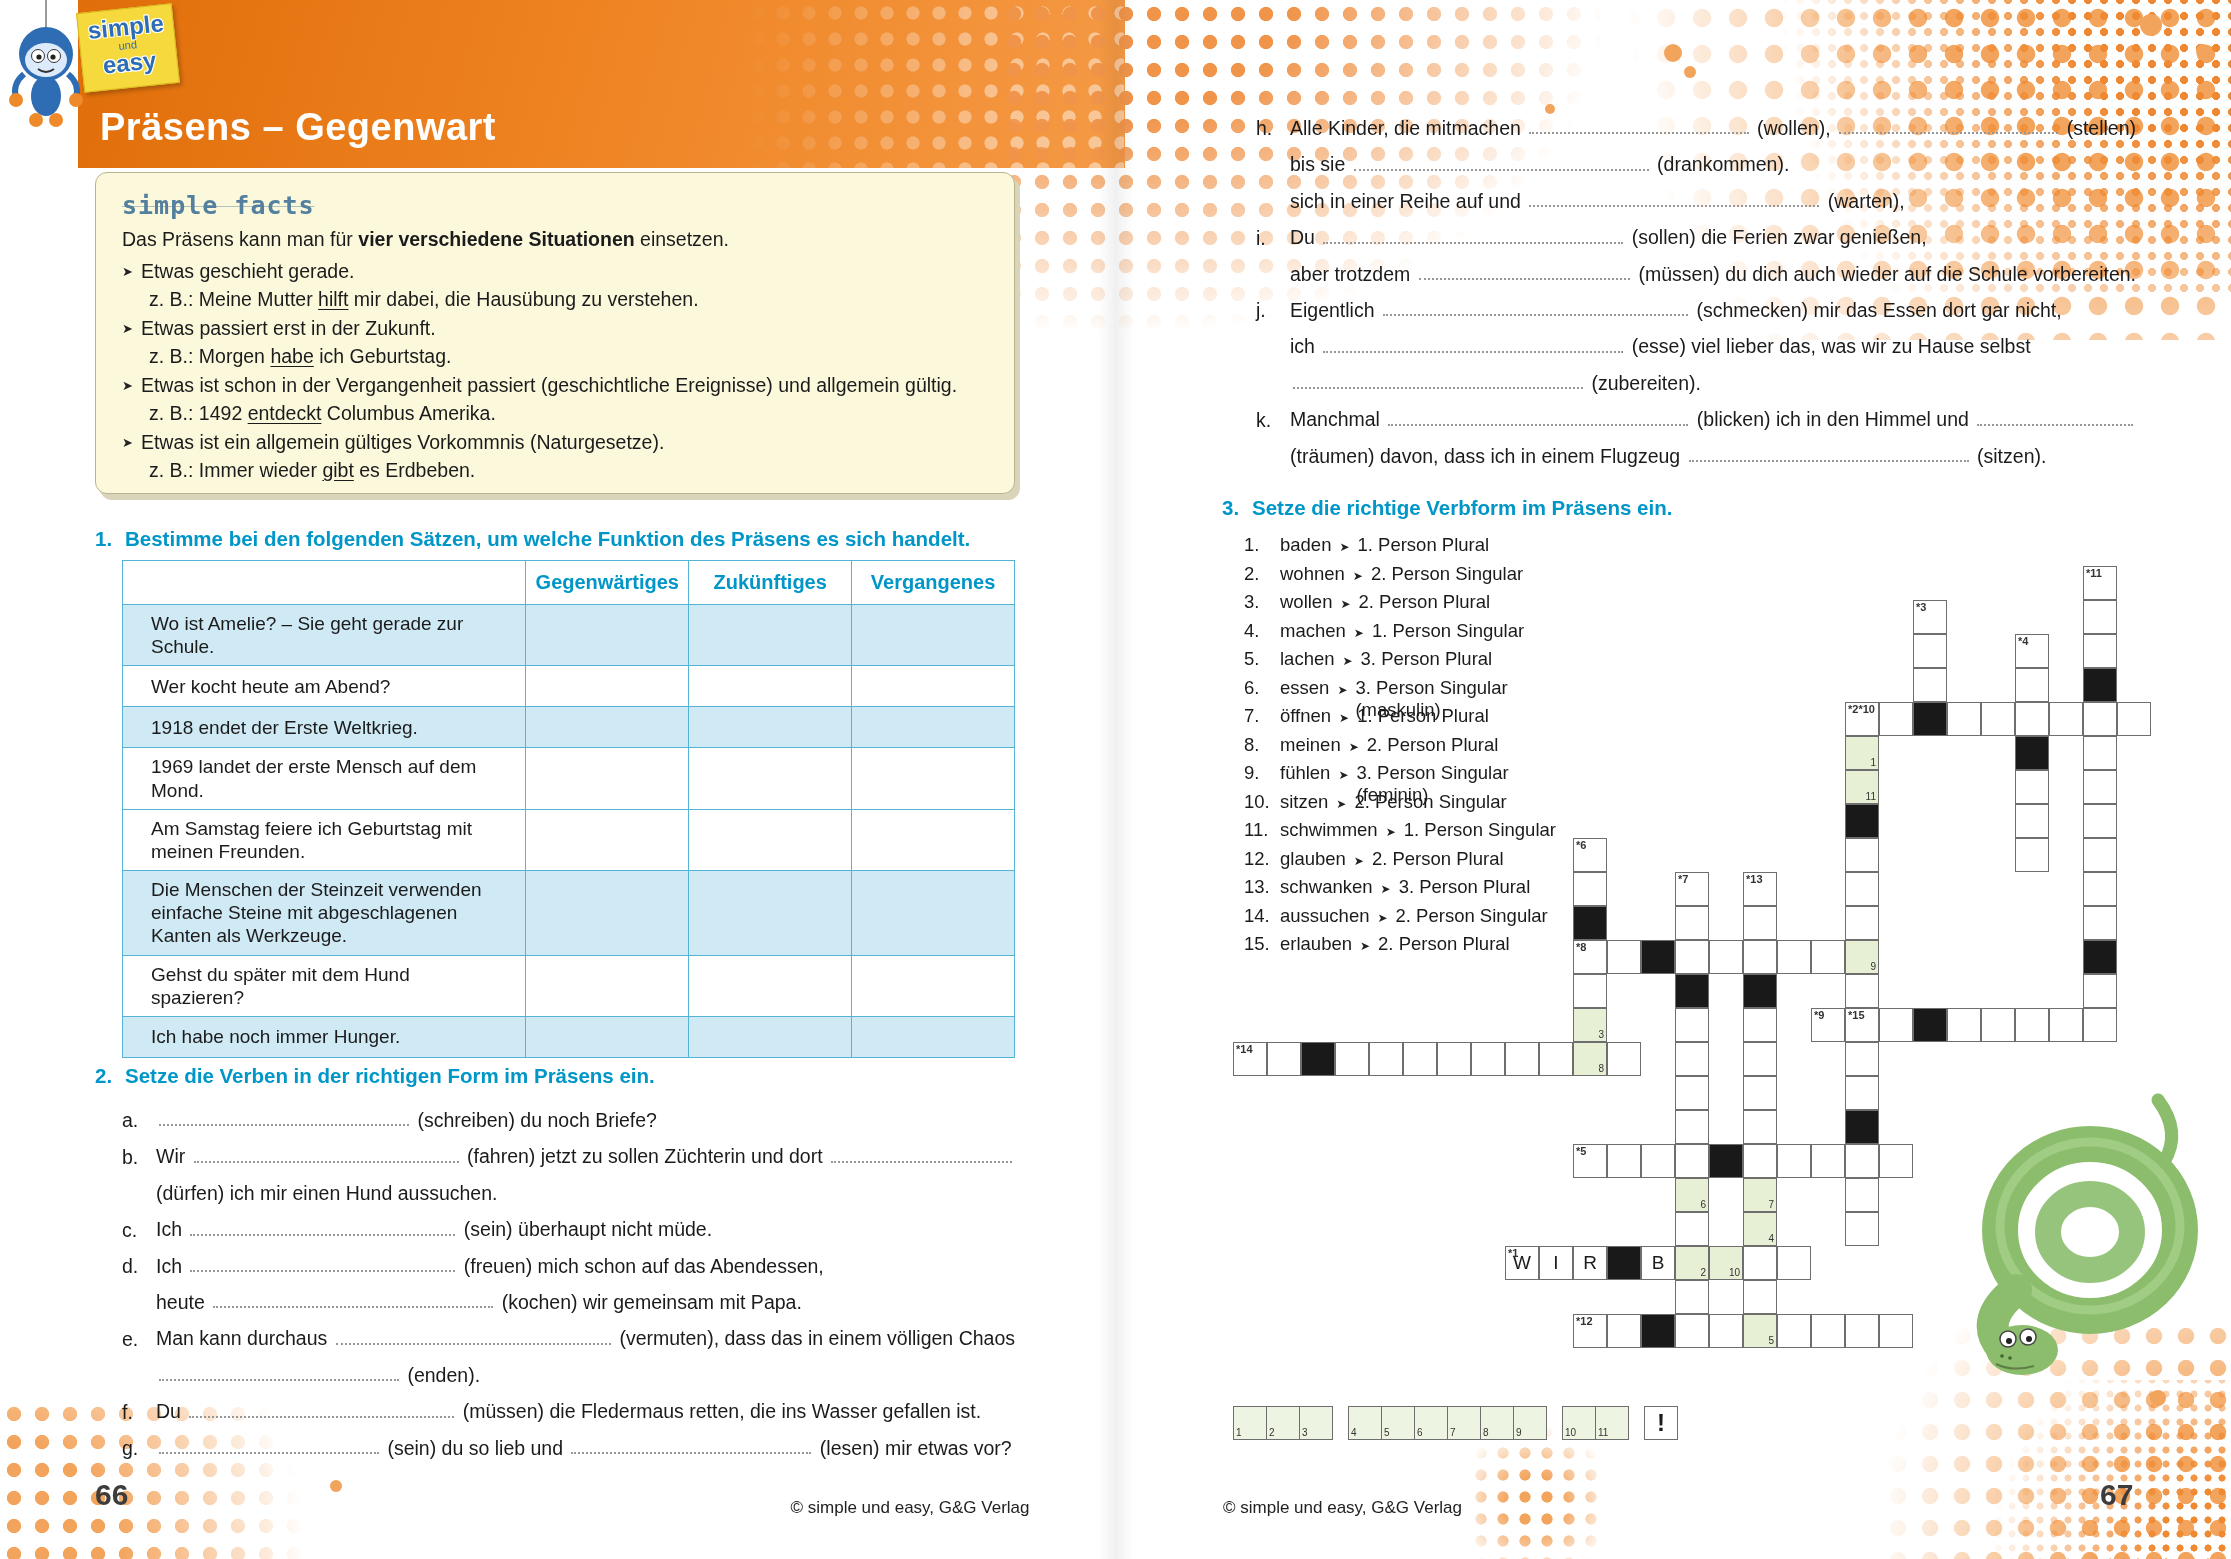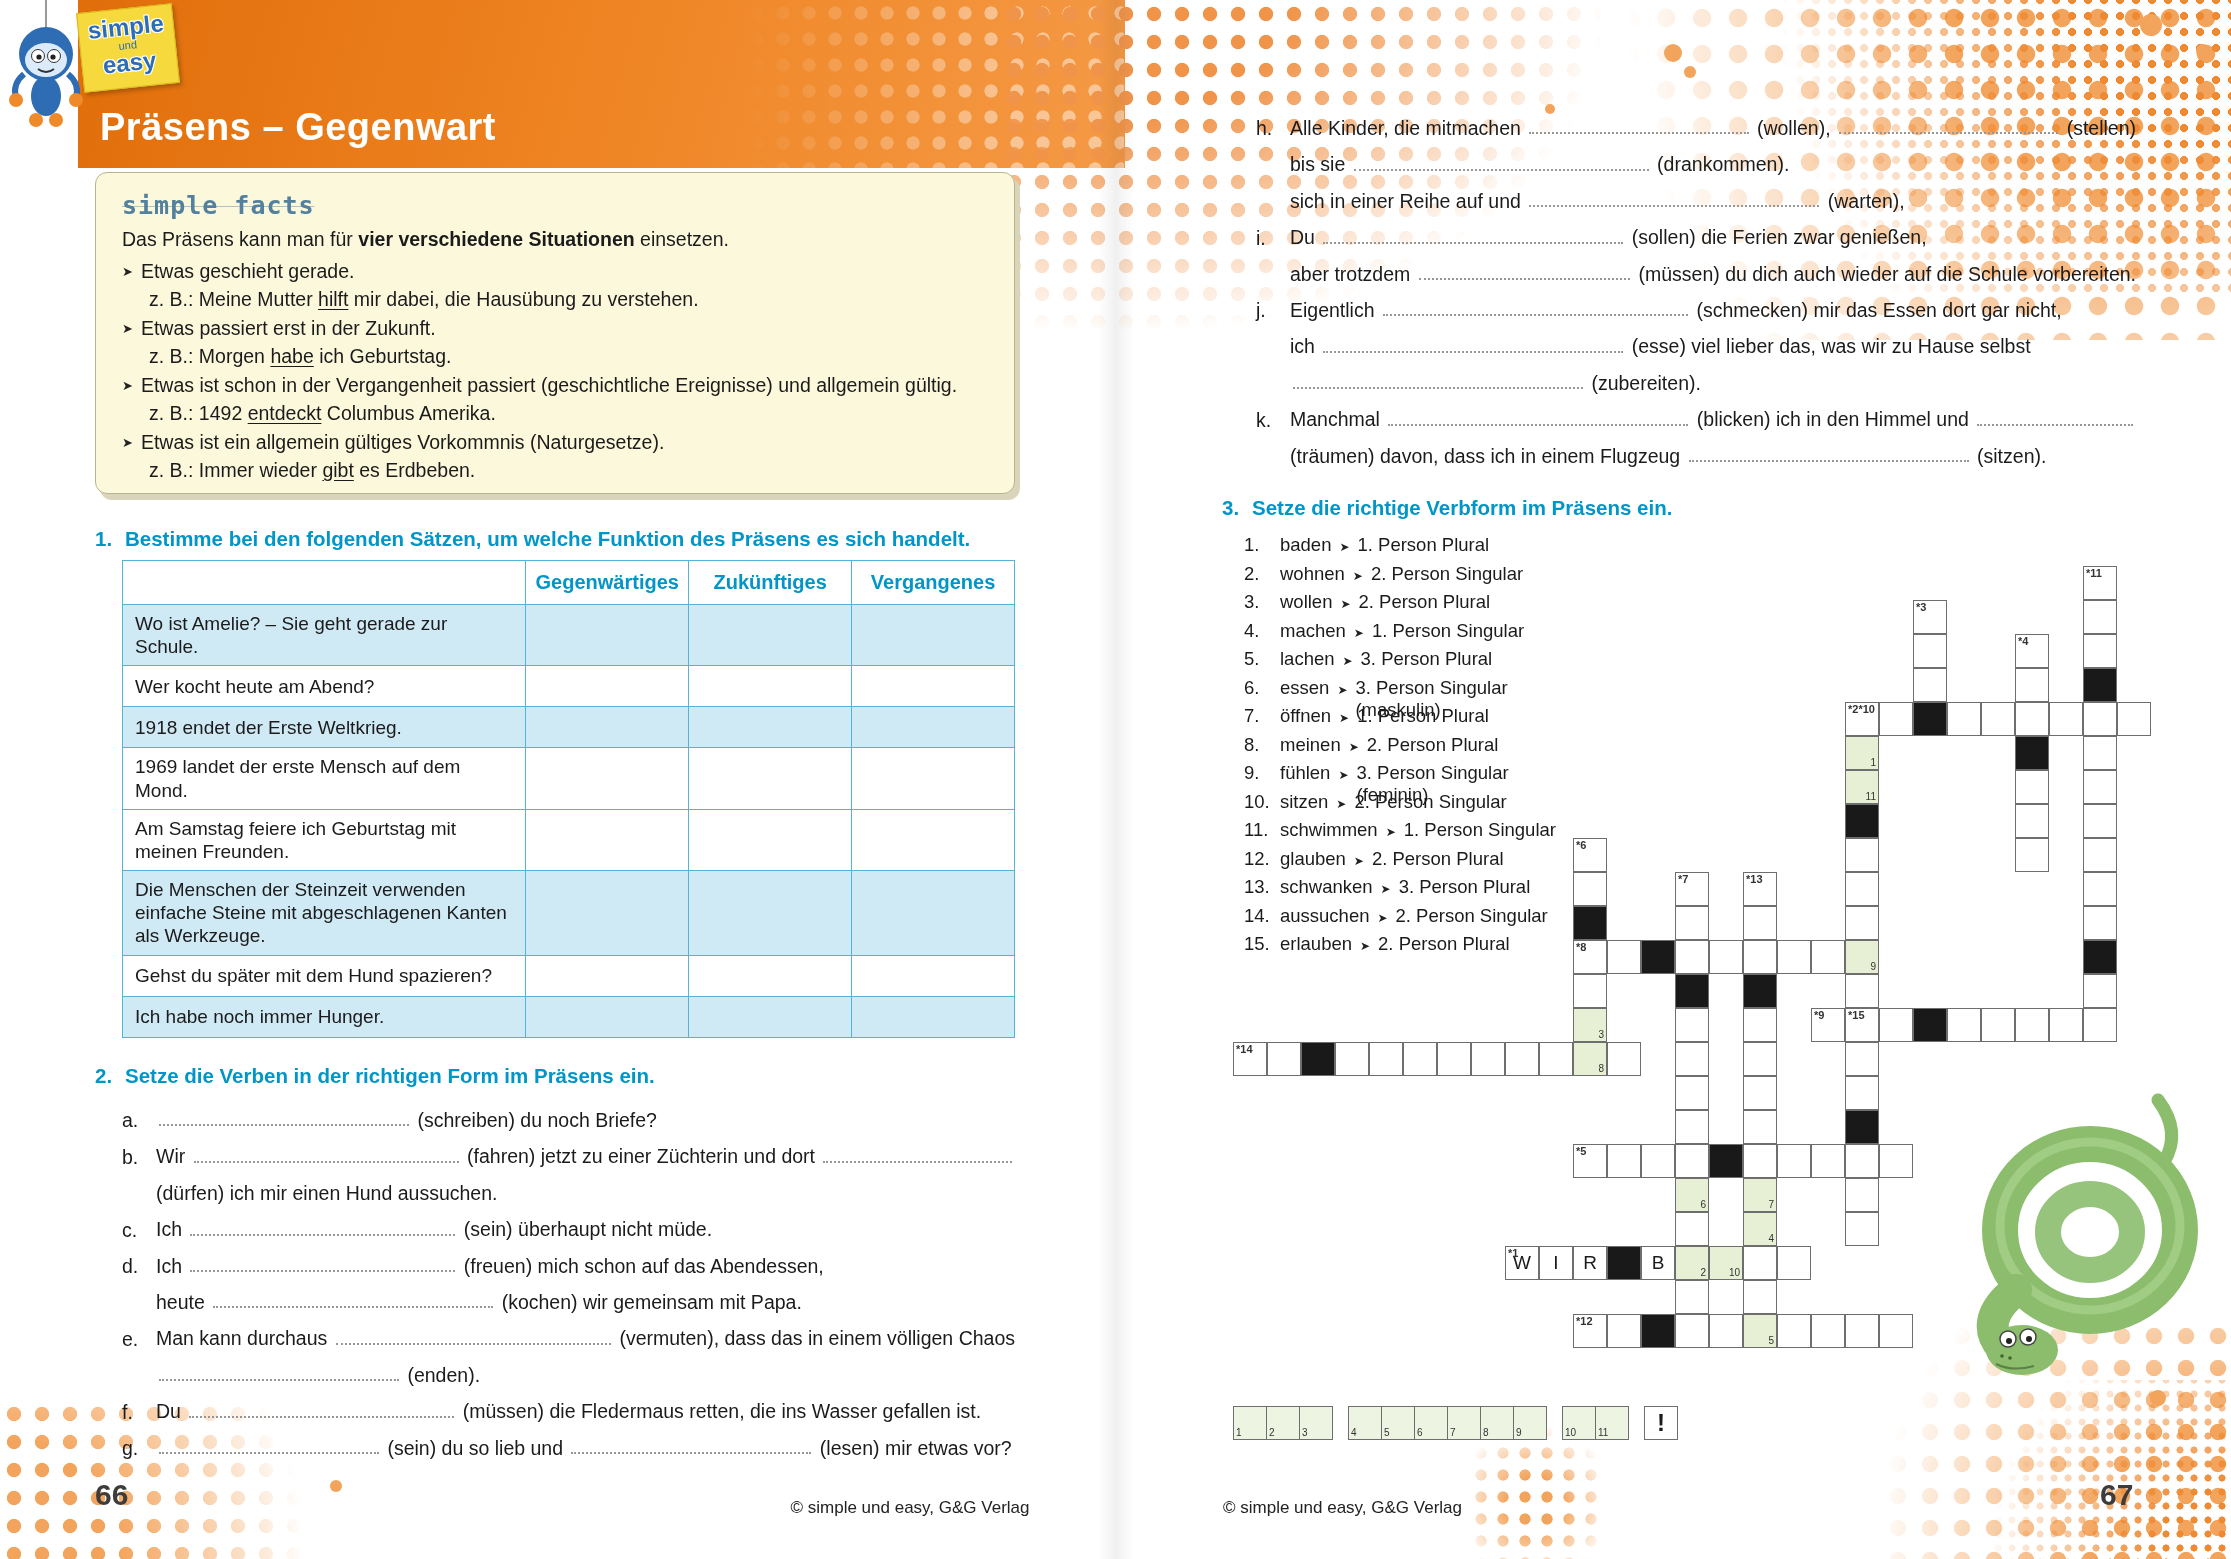--- a/index.html
+++ b/index.html
@@ -44,21 +44,21 @@
   .fact-example{ height:28.5px; font-size:19.5px; padding-left:27px; display:flex; align-items:center; white-space:pre; }
   .fact-example .u{ text-decoration:underline; text-underline-offset:3px; }
 
   .ex-head{ position:absolute; font-size:20.5px; font-weight:bold; color:#0096c8; white-space:nowrap; }
   .ex-num{ display:inline-block; width:30px; }
 
   #ftable{ position:absolute; left:122px; top:560px; width:893px; border-collapse:collapse; }
   #ftable th, #ftable td{ border:1px solid #55b4d6; }
   #ftable th{ height:44px; font-size:20px; font-weight:bold; color:#0096c8; text-align:center; background:#fff; }
   #ftable th.sent-h{ width:404px; }
-  #ftable td.sent{ width:404px; font-size:19px; line-height:1.22; padding:7px 12px; }
+  #ftable td.sent{ width:404px; font-size:19px; line-height:1.22; padding:7px 28px; }
   #ftable td.ansc{ width:163px; }
   #ftable tr.alt td{ background:#cfe9f5; }
   #ftable tbody tr{ height:41px; }
 
   .ex2-wrap{ position:absolute; }
   .ex2-line{ display:flex; align-items:flex-end; height:36.4px; font-size:19.5px; white-space:nowrap; }
   .ex2-label{ width:34px; flex:0 0 34px; }
   .ex2-line .t{ white-space:pre; flex:0 0 auto; line-height:1.25; }
   .blank{ display:inline-block; border-bottom:2px dotted #979797; height:2px;
     margin:0 3px 6px 3px; flex:0 1 auto; min-width:40px; }
@@ -245,21 +245,21 @@
   <div class="ex2-wrap" id="ex2-left" style="left:122px; top:1096px; width:893px;">
       <div class="ex2-line">
         <span class="ex2-label">a.</span>
         <span class="blank" style="width: 250px;"></span>
         <span class="t"> (schreiben) du noch Briefe?</span>
       </div>
       <div class="ex2-line">
         <span class="ex2-label">b.</span>
         <span class="t">Wir </span>
         <span class="blank" style="width: 265px;"></span>
-        <span class="t"> (fahren) jetzt zu einer Züchterin und dort </span>
+        <span class="t"> (fahren) jetzt zu sollen Züchterin und dort </span>
         <span class="blank grow"></span>
       </div>
       <div class="ex2-line">
         <span class="ex2-label"></span>
         <span class="t">(dürfen) ich mir einen Hund aussuchen.</span>
       </div>
       <div class="ex2-line">
         <span class="ex2-label">c.</span>
         <span class="t">Ich </span>
         <span class="blank" style="width: 265px;"></span>

